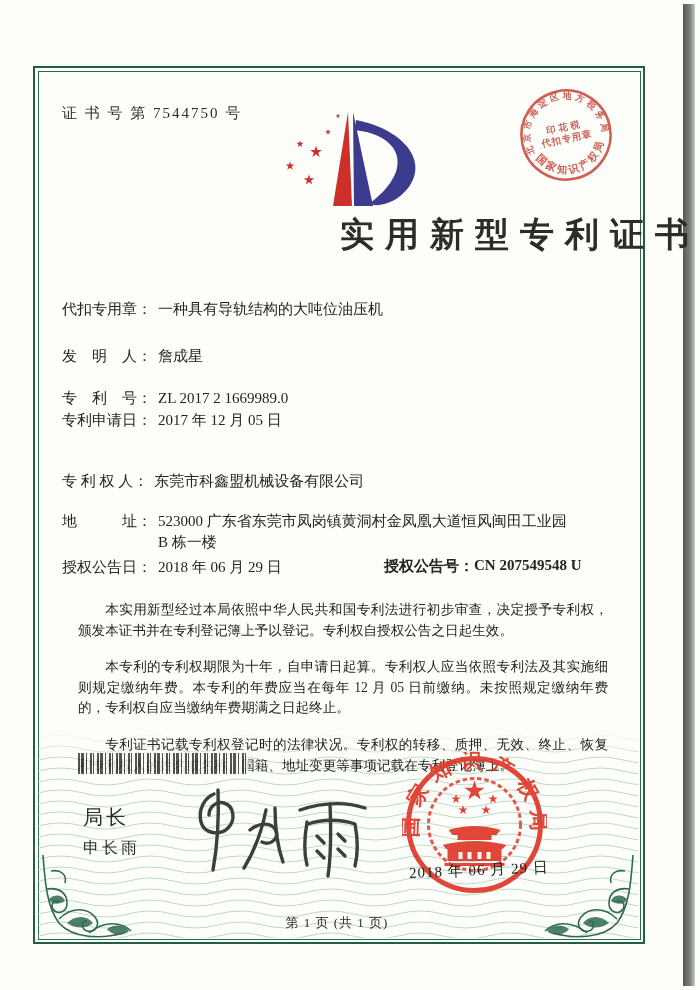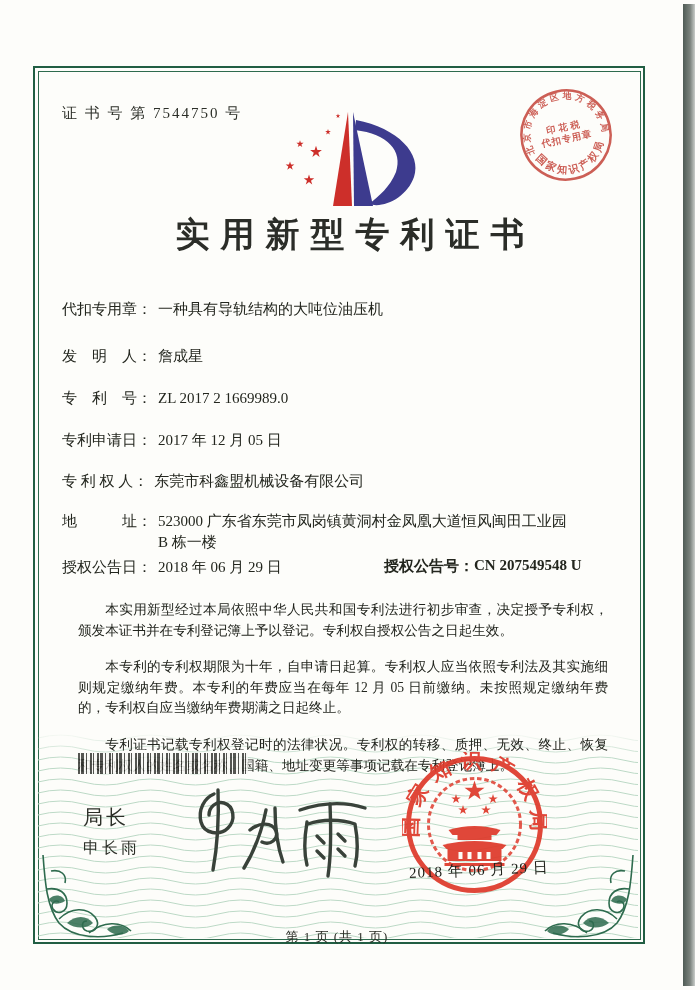--- a/index.html
+++ b/index.html
@@ -10,21 +10,21 @@
              background:linear-gradient(to right,#4f5b55,#7c847e 60%,#c9cdc9);}
   
   .frame{position:absolute;left:33px;top:66px;width:608px;height:874px;border:2.5px solid #215e43;}
   .frame-inner{position:absolute;inset:2.5px;border:1px solid #2e6b4e;}
   
   .waves{position:absolute;left:38px;top:731px;width:600px;height:207px;
          -webkit-mask-image:linear-gradient(to bottom,transparent,#000 14%);
          mask-image:linear-gradient(to bottom,transparent,#000 14%);}
   .cert-no{position:absolute;left:62px;top:104px;font-size:15px;letter-spacing:2px;color:#2c2f28;}
   .logo{position:absolute;left:276px;top:104px;width:150px;height:110px;}
-  .title{position:absolute;left:0;top:212px;width:700px;text-align:center;
+  .title{position:absolute;left:0;top:212px;width:700px;text-align:right;
          font-size:34px;font-weight:bold;letter-spacing:11px;text-indent:11px;color:#2b2d28;}
   .row{position:absolute;left:62px;display:flex;font-size:15px;line-height:21px;color:#23261e;}
   .row .lab{white-space:pre;flex:0 0 auto;}
   .row .val{margin-left:6px;}
   .addr-val{width:420px;}
   .row7b{position:absolute;left:384px;display:flex;font-size:15px;color:#23261e;font-weight:bold;}
   .paras{position:absolute;left:62px;top:584px;width:562px;}
   .paras p{margin:16px;font-size:13.6px;line-height:20.6px;text-indent:2em;text-align:justify;color:#22251e;}
   .barcode{position:absolute;left:78px;top:753px;width:170px;height:21px;opacity:.82;
     background:repeating-linear-gradient(90deg,#30312d 0 2px,#f8f8f5 2px 3px,#30312d 3px 6px,
@@ -32,21 +32,21 @@
       #30312d 15px 16px,#f8f8f5 16px 19px);}
   .signer-title{position:absolute;left:83px;top:804px;font-size:20px;letter-spacing:3px;color:#2b2e27;}
   .signer-name{position:absolute;left:83px;top:838px;font-size:16px;letter-spacing:3px;color:#2b2e27;}
   .signature{position:absolute;left:178px;top:780px;width:205px;height:100px;}
   .seal{position:absolute;left:402px;top:752px;width:145px;height:145px;opacity:.93;}
   .seal-date{position:absolute;left:409px;top:861px;font-size:15px;color:#1e2019;
              letter-spacing:1px;transform:rotate(-2.4deg);white-space:nowrap;}
   .tax-stamp{position:absolute;left:517px;top:86px;width:98px;height:98px;
              transform:rotate(-12deg);opacity:.88;}
   .footer{position:absolute;left:33px;top:914px;width:608px;text-align:center;
-          font-size:13px;letter-spacing:1px;color:#2a2d25;margin-top:14px;}
+          font-size:13px;letter-spacing:1px;color:#2a2d25;}
   .flourish{position:absolute;width:132px;height:92px;}
   .flourish.bl{left:37px;top:849px;}
   .flourish.br{left:507px;top:849px;transform:scaleX(-1);}
   svg text{font-family:"Liberation Serif","DejaVu Serif",serif;}
 </style>
 </head>
 <body>
 
 <div class="page">
 
@@ -136,21 +136,21 @@
     <span class="val">一种具有导轨结构的大吨位油压机</span>
   </div>
   <div class="row" style="top:346px">
     <span class="lab">发　明　人：</span>
     <span class="val">詹成星</span>
   </div>
   <div class="row" style="top:388px">
     <span class="lab">专　利　号：</span>
     <span class="val">ZL 2017 2 1669989.0</span>
   </div>
-  <div class="row" style="top:430px">
+  <div class="row" style="top:410px">
     <span class="lab">专利申请日：</span>
     <span class="val">2017 年 12 月 05 日</span>
   </div>
   <div class="row" style="top:471px">
     <span class="lab">专 利 权 人：</span>
     <span class="val">东莞市科鑫盟机械设备有限公司</span>
   </div>
   <div class="row" style="top:511px">
     <span class="lab">地　　　址：</span>
     <span class="val addr-val">523000 广东省东莞市凤岗镇黄洞村金凤凰大道恒风闽田工业园 B 栋一楼</span>

